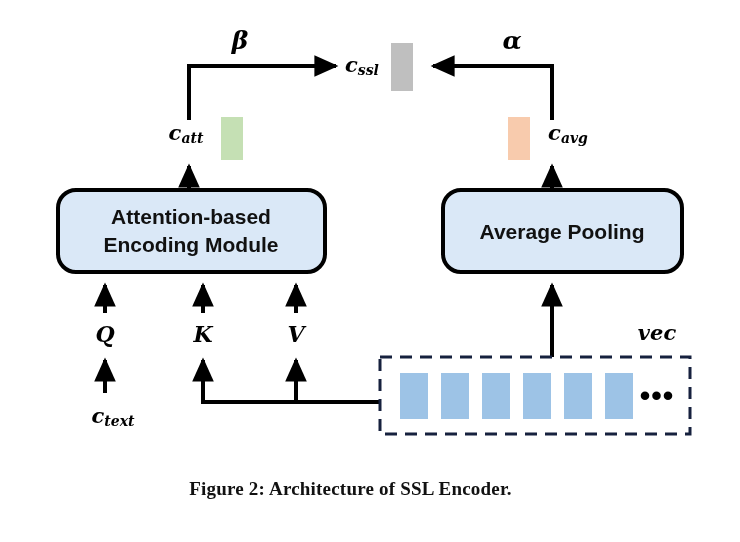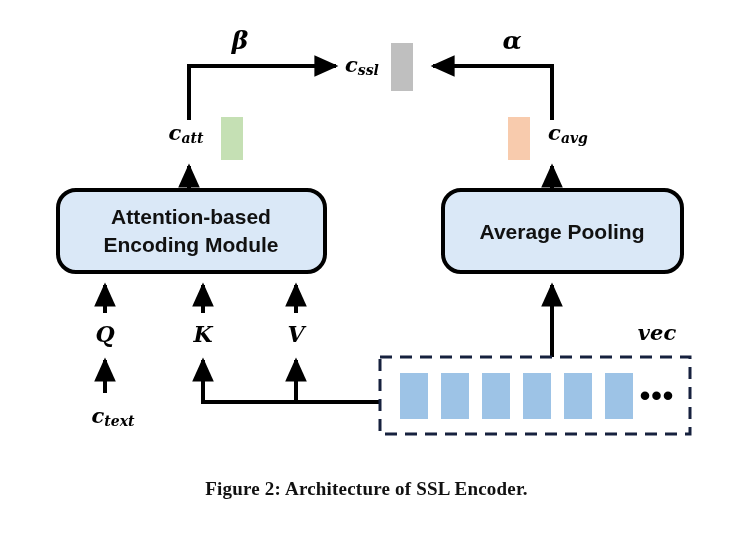--- a/index.html
+++ b/index.html
@@ -76,21 +76,21 @@
     font-family: "Liberation Sans", sans-serif;
     font-weight: bold;
     font-size: 30px;
     fill: #000000;
     text-anchor: middle;
     dominant-baseline: middle;
     letter-spacing: 1px;
   }
   .caption-text {
     position: absolute;
-    left: 16px;
+    left: 0;
     top: 478px;
     width: 701px;
     text-align: center;
     font-family: "Liberation Serif", serif;
     font-weight: bold;
     font-size: 19px;
     color: #111111;
     letter-spacing: 0.2px;
   }
   .stroke-line {

